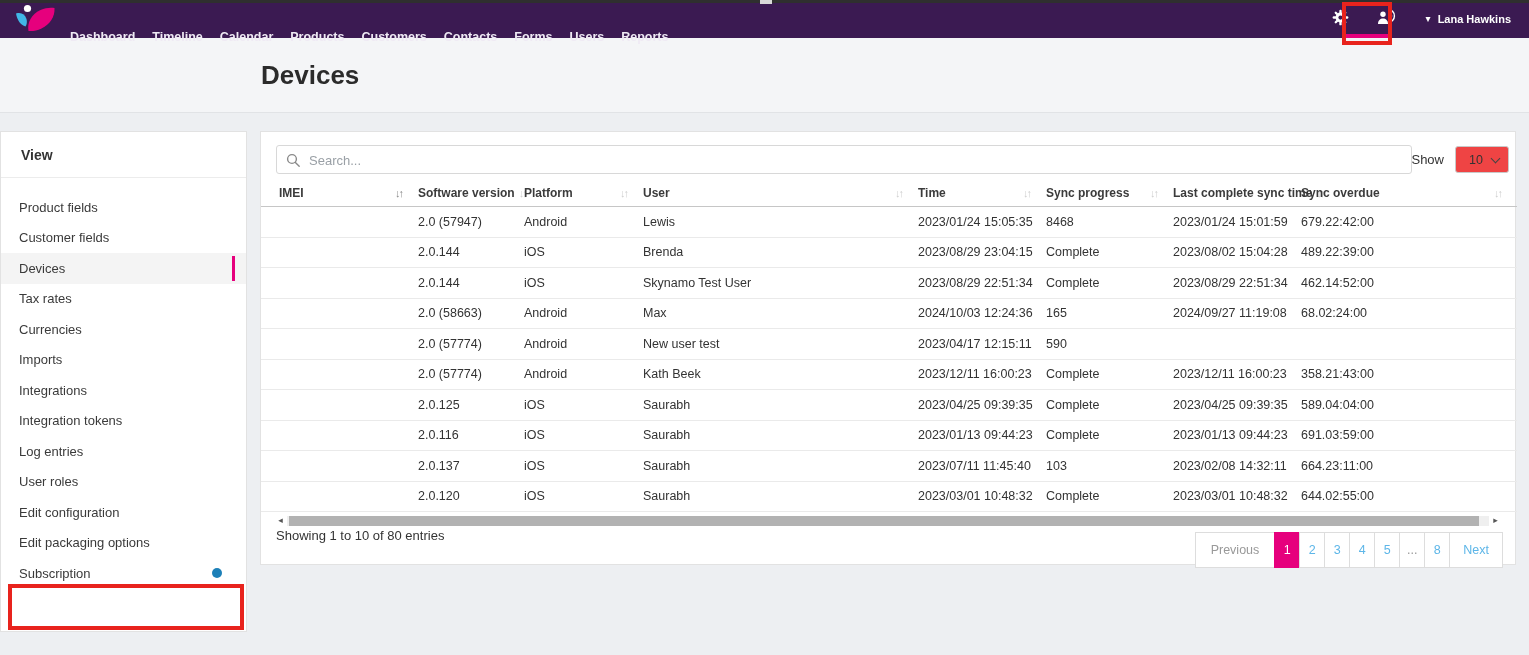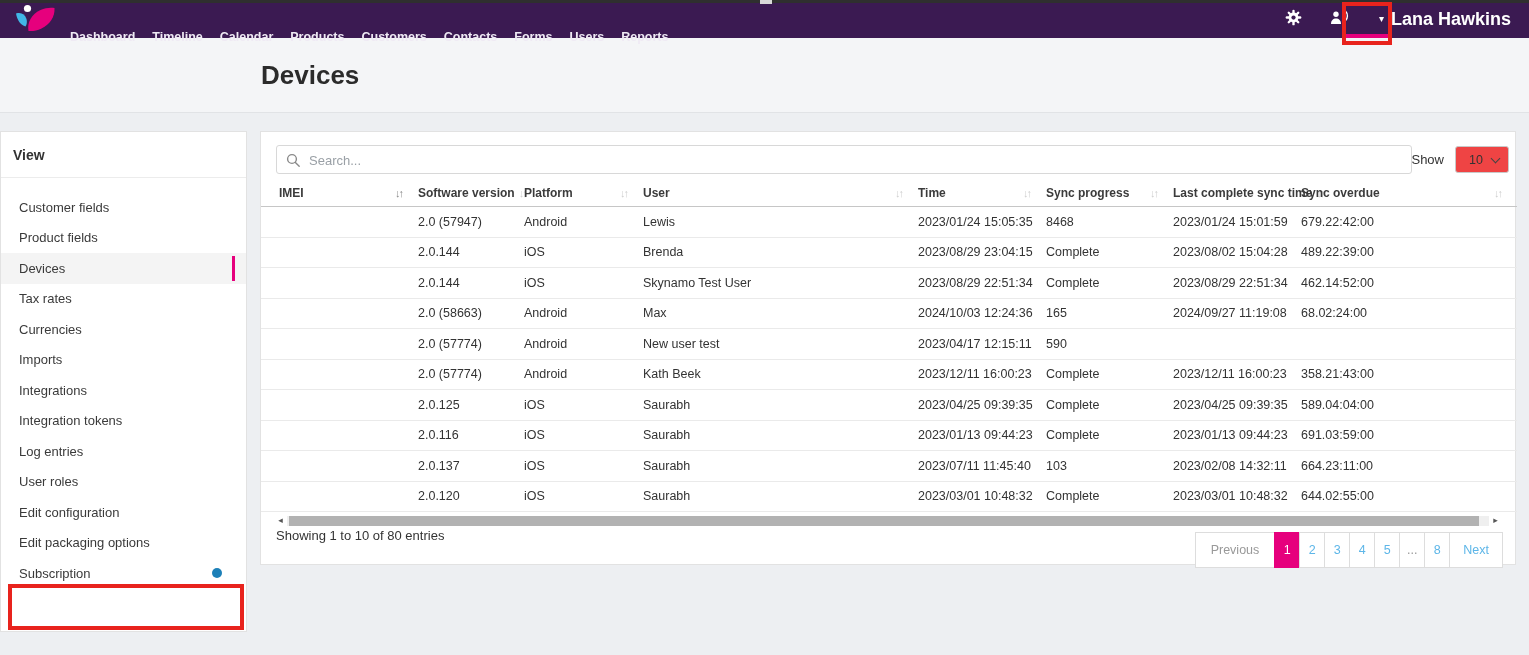--- a/index.html
+++ b/index.html
@@ -11,27 +11,27 @@
   
   .navbar{position:absolute;top:0;left:0;width:100%;height:38px;background:#3b1a52;display:flex;align-items:center;z-index:3;}
   .logo{margin:2px 12px 0 14px;flex:0 0 auto;}
   .nav-items{display:flex;gap:17px;align-items:center;margin-top:36px;}
   .nav-item{color:#efeaf4;font-size:12.5px;font-weight:600;cursor:pointer;white-space:nowrap;}
   .nav-right{margin-left:auto;display:flex;align-items:center;margin-right:18px;}
   .icon-btn{width:46px;height:38px;display:flex;align-items:center;justify-content:center;cursor:pointer;position:relative;}
   .gear-underline{position:absolute;left:1346px;top:34px;width:42px;height:4px;background:#e6007d;z-index:6;}
   .user-menu{display:flex;align-items:center;gap:7px;margin-left:16px;cursor:pointer;}
   .caret{color:#fff;font-size:10px;line-height:1;}
-  .user-name{color:#fff;font-size:18px;font-weight:600;}
+  .user-name{color:#fff;font-size:11px;font-weight:600;}
   
   .header-strip{position:absolute;top:38px;left:0;width:100%;height:74px;background:#f4f5f7;border-bottom:1px solid #e1e3e6;}
   .page-title{position:absolute;left:261px;top:22px;font-size:26px;font-weight:bold;color:#2b2b2b;}
   
   .sidebar{position:absolute;left:0;top:131px;width:247px;height:501px;background:#fff;border:1px solid #e2e2e2;box-sizing:border-box;}
-  .view-header{height:46px;display:flex;align-items:center;padding-left:12px;font-size:14px;font-weight:bold;color:#333;
+  .view-header{height:46px;display:flex;align-items:center;padding-left:20px;font-size:14px;font-weight:bold;color:#333;
                border-bottom:1px solid #ececec;box-sizing:border-box;}
   .side-list{padding-top:14px;}
   .side-item{position:relative;height:30.5px;display:flex;align-items:center;padding-left:18px;font-size:13px;color:#3a3a3a;cursor:pointer;box-sizing:border-box;}
   .side-item.selected{background:#f4f4f4;}
   .side-item.selected::after{content:"";position:absolute;right:11px;top:3px;bottom:3px;width:3.5px;background:#e6007d;}
   .dot{position:absolute;right:24px;top:10px;width:10px;height:10px;border-radius:50%;background:#1d80b8;}
   
   .panel{position:absolute;left:260px;top:131px;width:1256px;height:434px;background:#fff;border:1px solid #e2e2e2;box-sizing:border-box;}
   .toolbar{position:relative;height:48px;}
   .search-box{position:absolute;left:15px;top:13px;width:1136px;height:29px;box-sizing:border-box;border:1px solid #d8d8d8;border-radius:3px;}
@@ -137,24 +137,24 @@
   <div class="gear-underline"></div>
 
   <div class="header-strip">
     <div class="page-title">Devices</div>
   </div>
 
   <div class="sidebar">
     <div class="view-header">View</div>
     <div class="side-list">
         <div class="side-item">
+          <span>Product fields</span>
+        </div>
+        <div class="side-item">
           <span>Customer fields</span>
-        </div>
-        <div class="side-item">
-          <span>Product fields</span>
         </div>
         <div class="side-item selected">
           <span>Devices</span>
         </div>
         <div class="side-item">
           <span>Tax rates</span>
         </div>
         <div class="side-item">
           <span>Currencies</span>
         </div>

